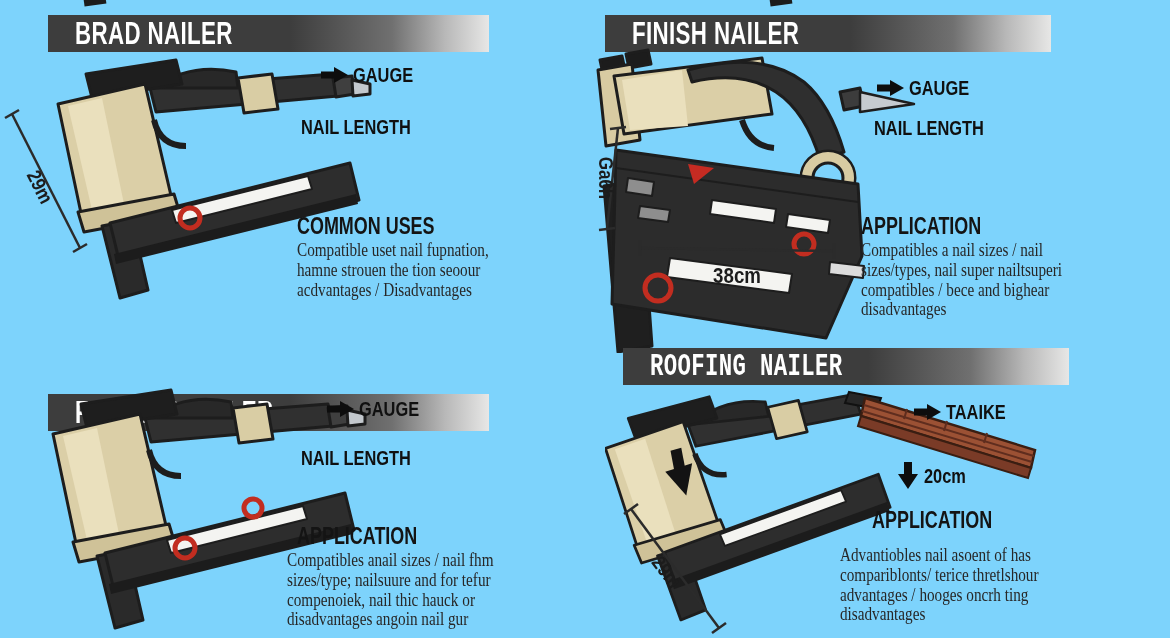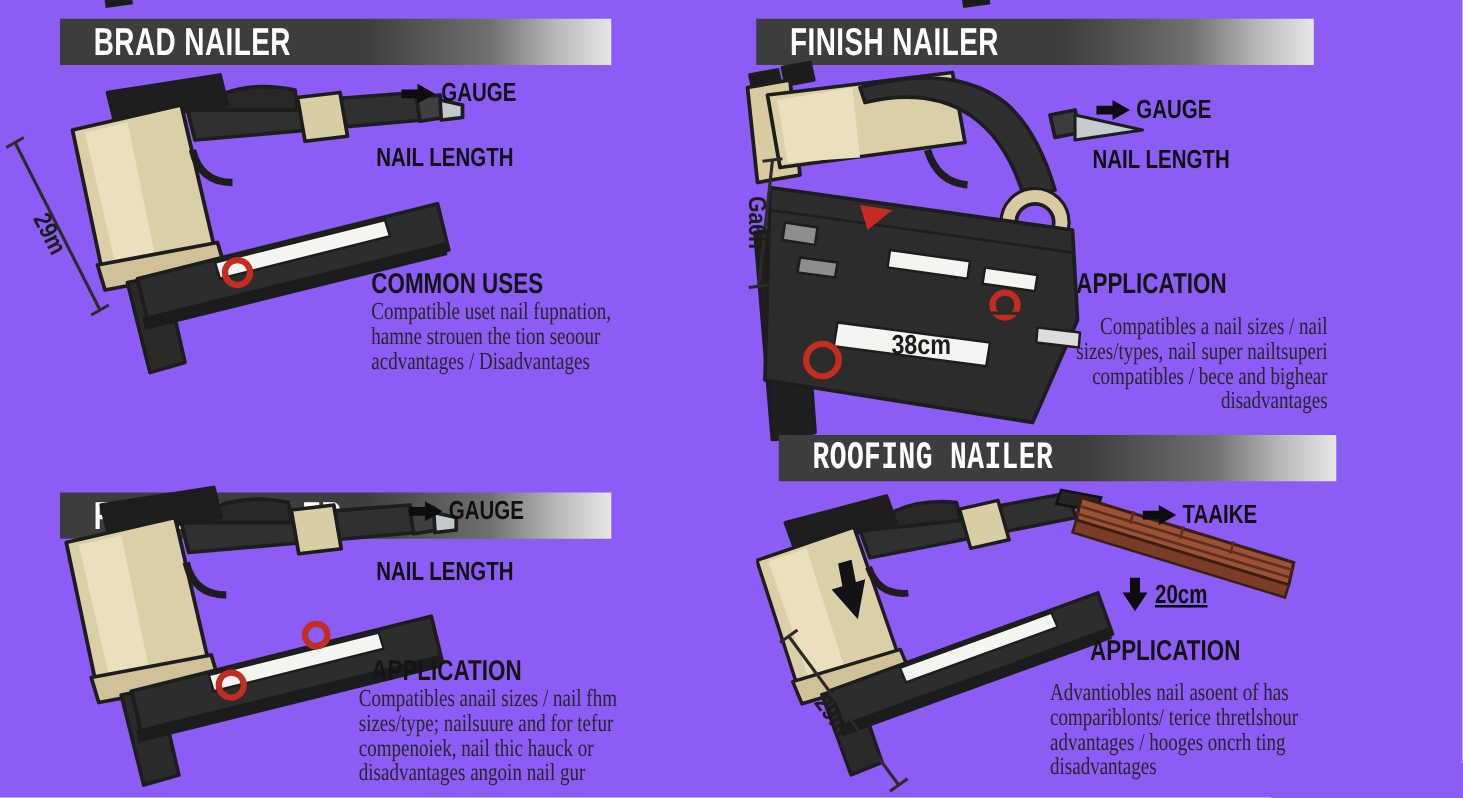--- a/index.html
+++ b/index.html
@@ -1,16 +1,16 @@
 <!DOCTYPE html>
 <html><head>
 <meta charset="utf-8">
 <style>
   html,body{margin:0;padding:0;background:#e8e8e8;}
-  .canvas{position:relative;width:1170px;height:638px;background:#8b5cf6;overflow:hidden;
+  .canvas{position:relative;width:1170px;height:638px;background:#7dd3fc;overflow:hidden;
           font-family:"Liberation Sans",sans-serif;}
   .quad{display:contents;}
   
   .banner{position:absolute;height:37px;display:flex;align-items:center;padding-left:27px;
           background:linear-gradient(90deg,#3d3d3d 0%,#3d3d3d 55%,#707070 78%,#b8b8b8 90%,#e7e7e6 100%);}
   .banner .t{color:#fff;font-size:31px;font-weight:700;letter-spacing:.5px;white-space:nowrap;
              transform:scaleX(.72);transform-origin:left center;}
   .b-tl{left:48px;top:15px;width:414px;}
   .b-tr{left:605px;top:15px;width:419px;}
   .b-bl{left:48px;top:346px;width:414px;margin-top:48px;}
@@ -19,29 +19,29 @@
   .callout{position:absolute;display:flex;align-items:center;gap:5px;}
   .callout .lbl{font-size:21px;font-weight:700;color:#101010;white-space:nowrap;
                 transform:scaleX(.78);transform-origin:left center;}
   .co-gauge-tl{left:321px;top:63px;}
   .co-nl-tl{left:301px;top:115px;}
   .co-gauge-tr{left:877px;top:76px;}
   .co-nl-tr{left:874px;top:116px;}
   .co-gauge-bl{left:327px;top:397px;}
   .co-nl-bl{left:301px;top:446px;}
   .co-taaike-br{left:914px;top:400px;text-align:center;}
-  .co-depth-br{left:897px;top:462px;text-decoration:underline;}
+  .co-depth-br{left:897px;top:462px;}
   
   .sec-h{position:absolute;margin:0;font-size:23px;font-weight:700;color:#141414;white-space:nowrap;
          transform:scaleX(.78);transform-origin:left top;}
   .bodyblock{position:absolute;font-family:Liberation Serif, serif;}
   .bodyblock .line{font-size:19.5px;line-height:19.8px;color:#272727;white-space:nowrap;
                    transform:scaleX(.78);transform-origin:left top;}
   .h-tl{left:297px;top:213px;} .bb-tl{left:297px;top:240px;}
-  .h-tr{left:861px;top:213px;} .bb-tr{left:861px;top:252px;text-align:right;}
+  .h-tr{left:861px;top:213px;} .bb-tr{left:861px;top:240px;}
   .h-bl{left:297px;top:523px;} .bb-bl{left:287px;top:550px;}
   .h-br{left:872px;top:507px;} .bb-br{left:840px;top:545px;}
   
   .lay{position:absolute;}
   .overlay{left:0;top:0;pointer-events:none;}
   svg text{font-family:"Liberation Sans",sans-serif;}
   .dim-txt{font-size:20px;font-weight:700;fill:#1c1c1c;}
   .dim-ln{stroke:#2b2b2b;stroke-width:2.5;}
   .edge-mark{position:absolute;width:22px;height:7px;background:#1b1b1b;transform:rotate(-8deg);}
 </style>

